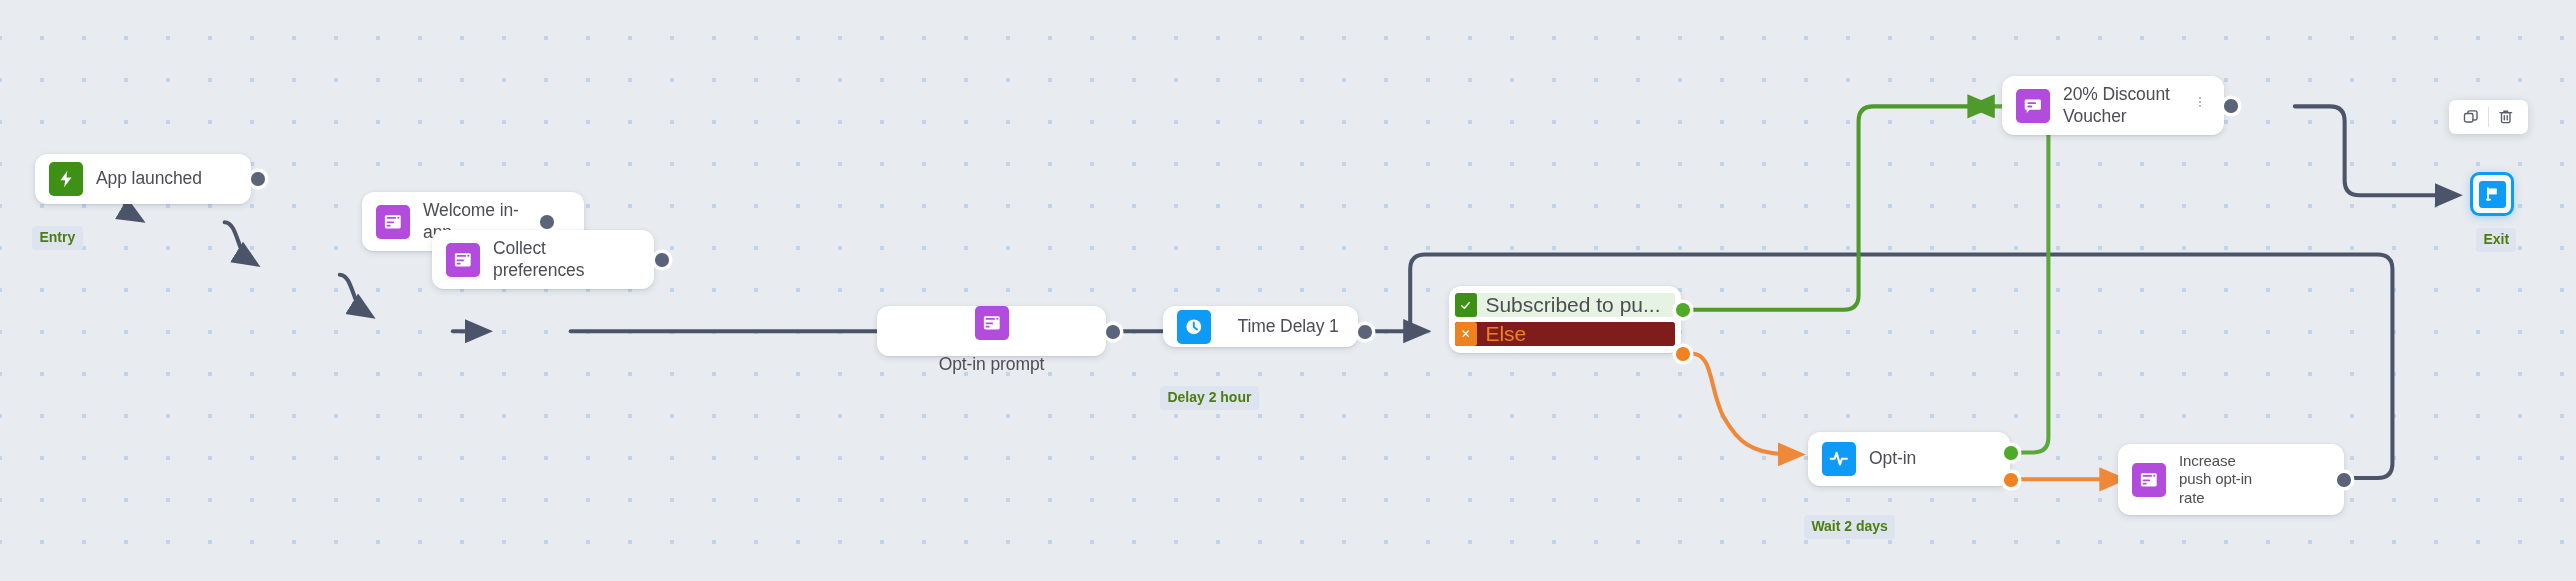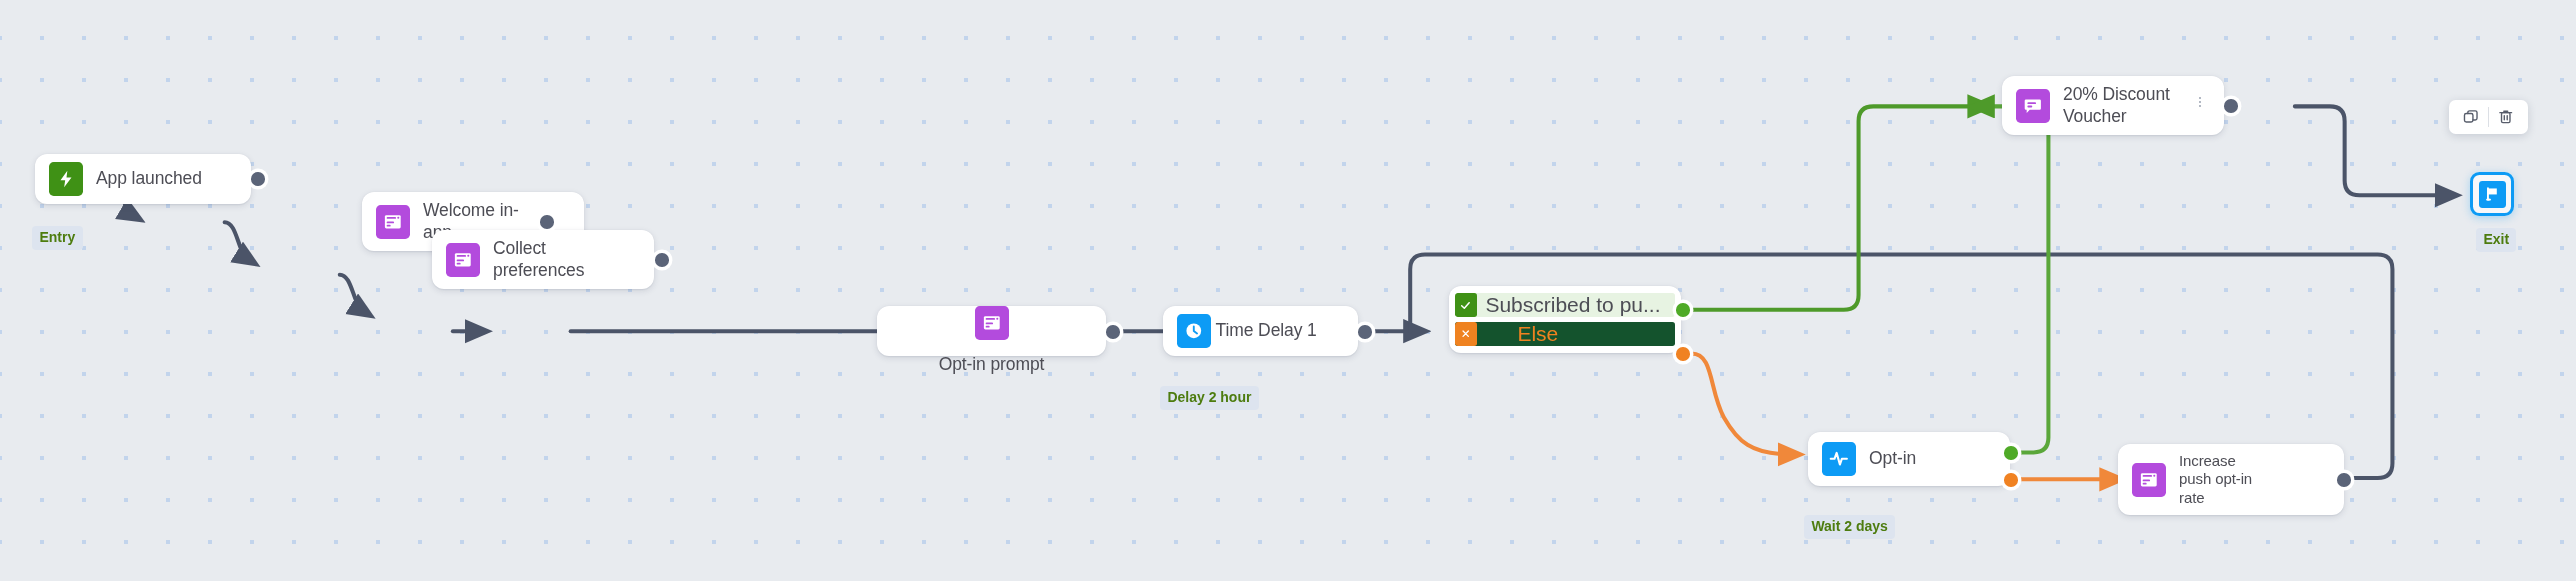--- a/index.html
+++ b/index.html
@@ -126,21 +126,21 @@
   .branch-row {
     display: flex;
     align-items: stretch;
     height: 24px;
     border-radius: 2.7px;
     overflow: hidden;
     margin-bottom: 4.7px;
   }
   .branch-row:last-child { margin-bottom: 0; }
   .branch-row.yes { background: #e7f3e2; }
-  .branch-row.no  { background: #14532d; gap: 32px; }
+  .branch-row.no  { background: #7f1d1d; }
   .branch-mark {
     flex: 0 0 auto;
     width: 21.6px;
     display: flex;
     align-items: center;
     justify-content: center;
     border-radius: 2.7px;
   }
   .branch-mark.yes { background: #3f9115; }
   .branch-mark.no  { background: #ef8220; }
@@ -286,21 +286,21 @@
         <rect x="5.2" y="6.6" width="10.4" height="2.1" rx="1" fill="#b34bdd"></rect>
         <circle cx="18.1" cy="7.6" r="1.15" fill="#b34bdd"></circle>
         <rect x="5.2" y="11.6" width="8.2" height="2.1" rx="1" fill="#b34bdd"></rect>
         <rect x="5.2" y="15.2" width="4.4" height="2.1" rx="1" fill="#b34bdd"></rect>
       </svg>
     </span>
     <span class="node-label">Opt-in prompt</span>
   </div>
   <span class="port" style="left:1106px; top:325px;"></span>
 
-  <div class="node" style="left:1163px; top:306px; width:195px; height:50px; padding:0 13.5px; gap:5px;">
+  <div class="node" style="left:1163px; top:306px; width:195px; height:41px; padding:0 13.5px; gap:27px;">
     <span class="node-icon" style="width:34px;height:34px;background:#0d9bf5;">
       <svg width="21.6" height="21.6" viewBox="0 0 24 24" aria-hidden="true">
         <circle cx="12" cy="12" r="8.2" fill="#ffffff"></circle>
         <path d="M12 7.1 V12.3 L15.6 15" stroke="#0d9bf5" stroke-width="2.1" stroke-linecap="round" stroke-linejoin="round" fill="none"></path>
       </svg>
     </span>
     <span class="node-label">Time Delay 1</span>
   </div>
   <span class="port" style="left:1358px; top:325px;"></span>
   <span class="badge" style="left:1160px; top:386px;">Delay 2 hour</span>

